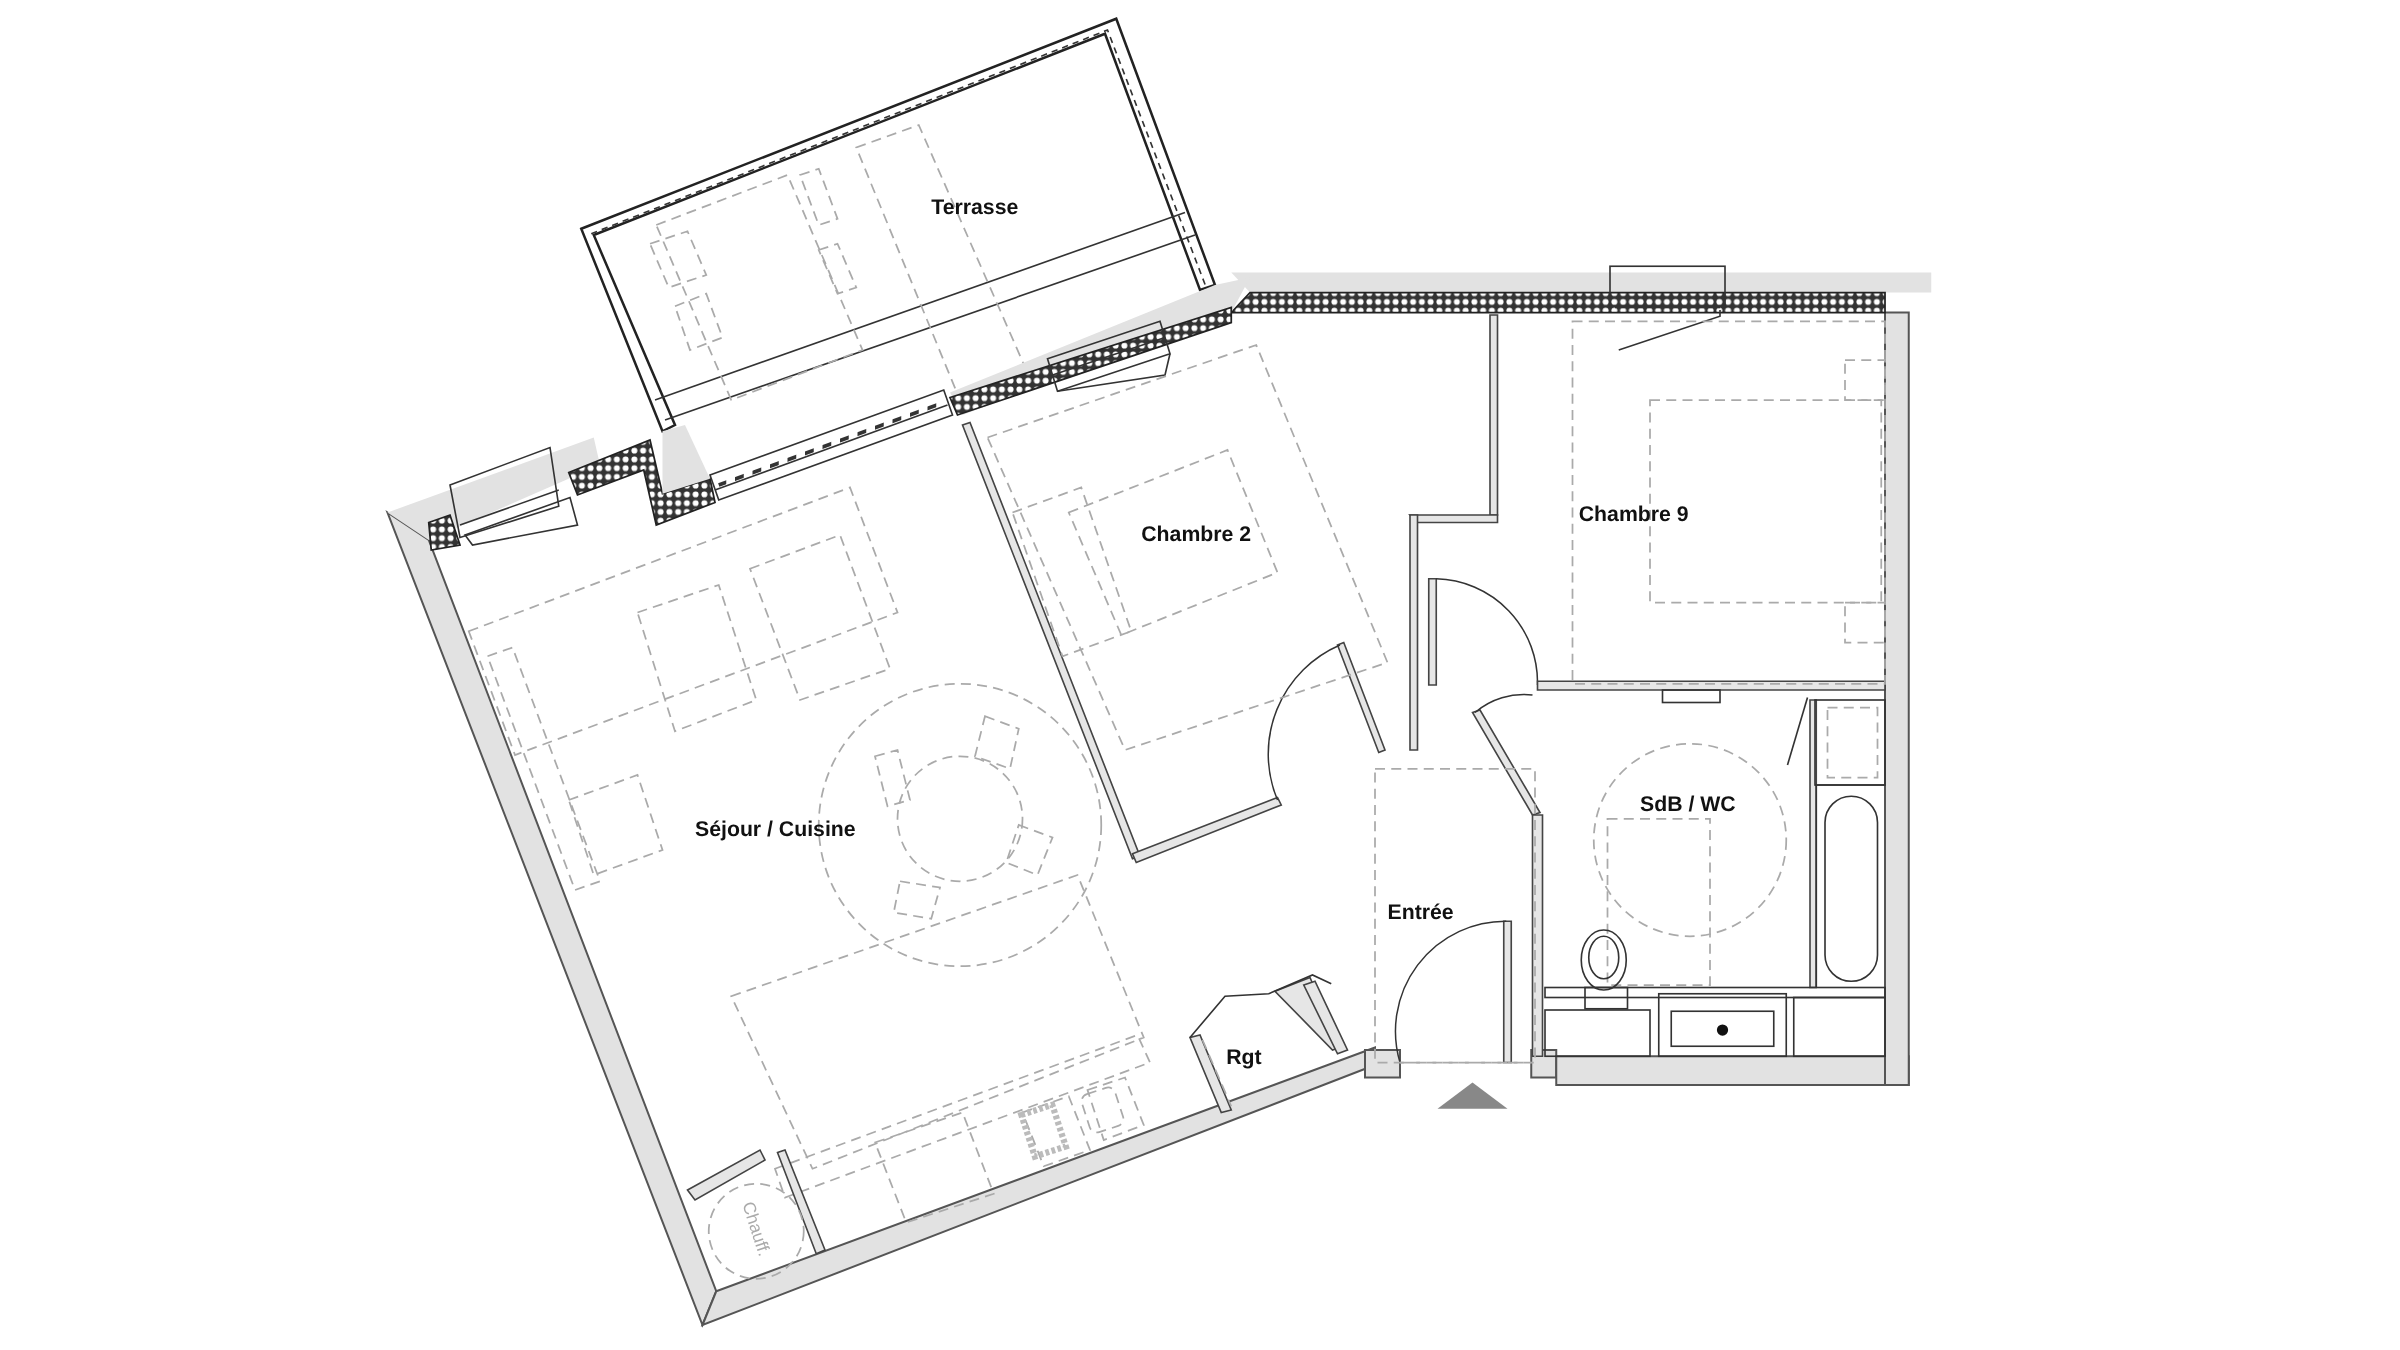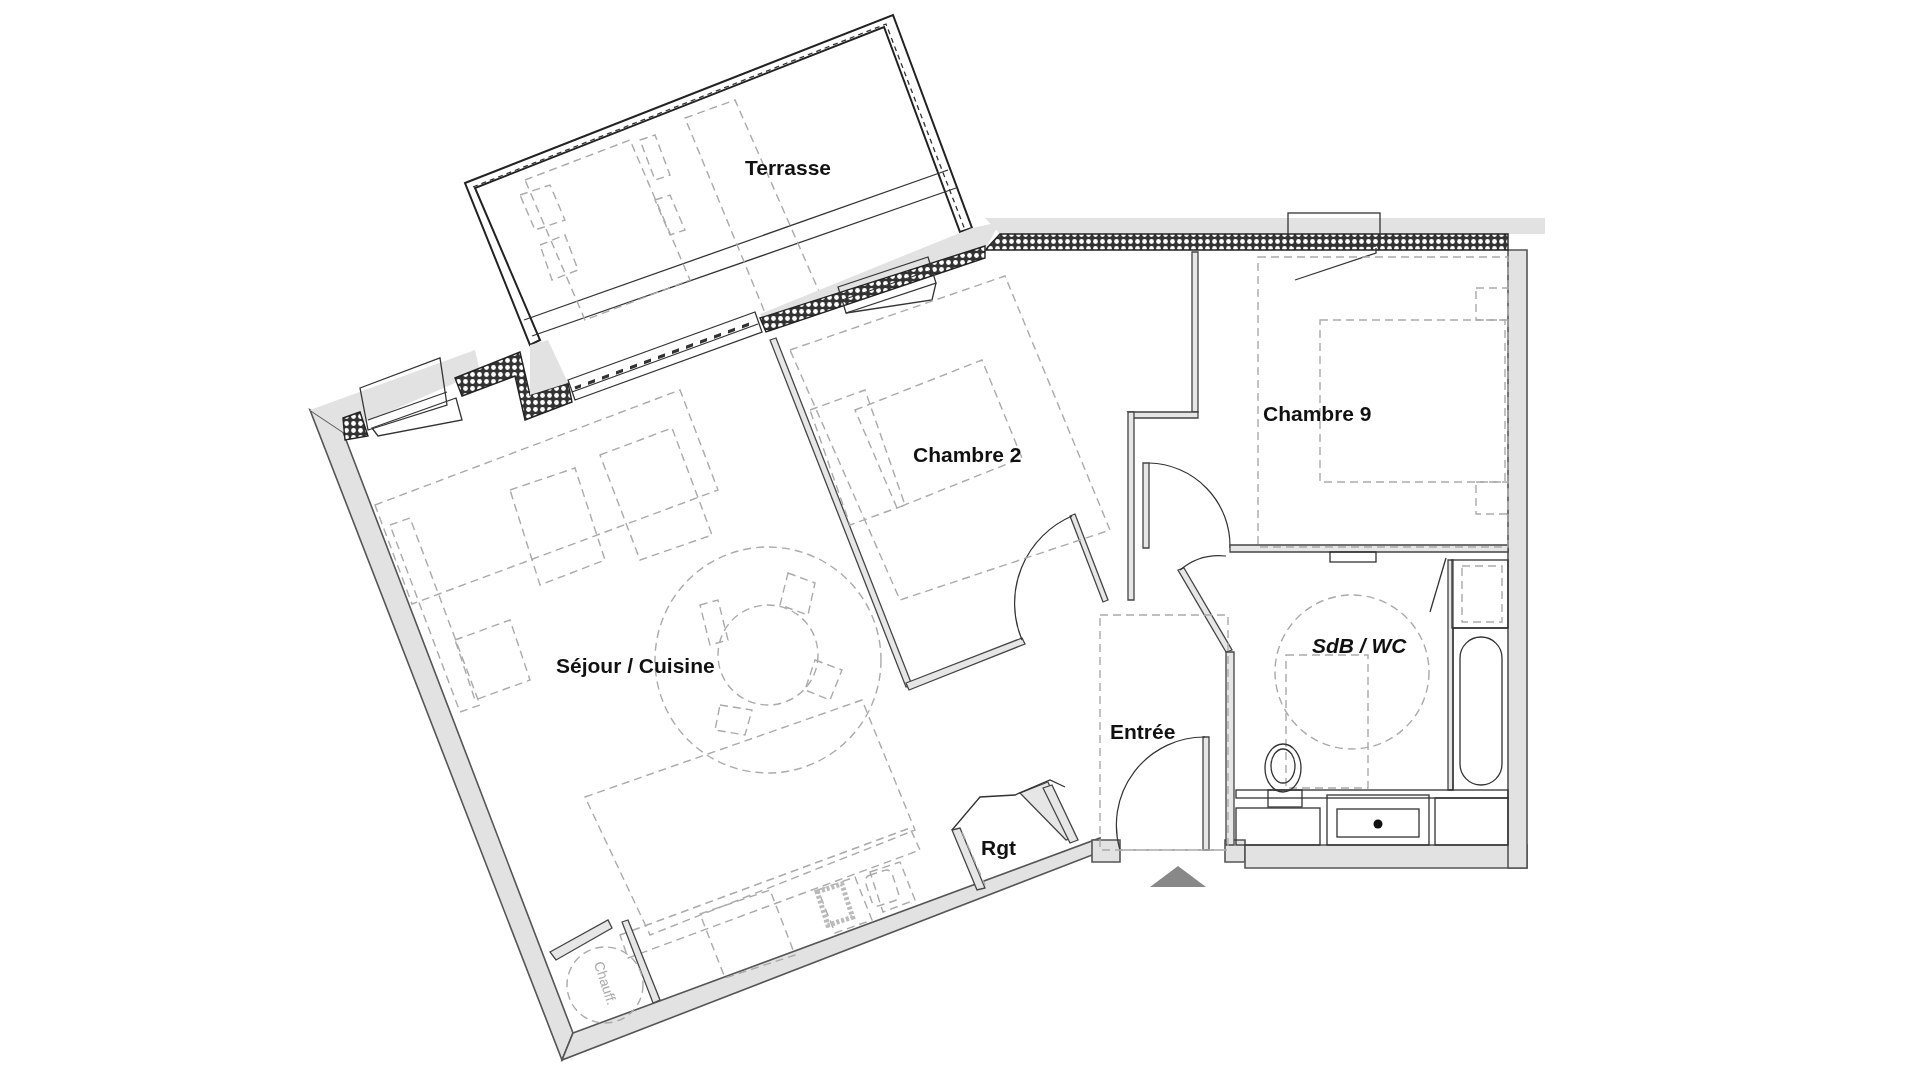--- a/index.html
+++ b/index.html
@@ -4,21 +4,21 @@
 <style>
   html, body { margin:0; padding:0; background:#ffffff; }
   body { width:1920px; height:1080px; overflow:hidden; position:relative; font-family:"Liberation Sans", sans-serif; }
   #plan { position:absolute; left:0; top:0; width:1920px; height:1080px; }
   .wall { fill:#e2e2e2; stroke:#555; stroke-width:1.6; }
   .insul { fill:url(#hex); stroke:#222; stroke-width:1.4; }
   .thin { fill:none; stroke:#333; stroke-width:1.3; }
   .part { fill:#e6e6e6; stroke:#444; stroke-width:1.3; }
   .dash { fill:none; stroke:#aaa; stroke-width:1.4; stroke-dasharray:8 5; }
   .door-arc { fill:none; stroke:#333; stroke-width:1.2; }
-  .room-label { position:absolute; font-weight:bold; font-size:21px; color:#111; white-space:nowrap; }
+  .room-label { position:absolute; font-weight:bold; font-size:17px; color:#111; white-space:nowrap; }
   .small-label { position:absolute; font-size:14px; color:#aaa; white-space:nowrap; }
 </style>
 </head>
 <body>
 
 <svg id="plan" viewBox="0 0 1920 1080" xmlns="http://www.w3.org/2000/svg">
   <defs>
     <pattern id="hex" width="7" height="7" patternUnits="userSpaceOnUse">
       <rect width="7" height="7" fill="#333"></rect>
       <circle cx="3.5" cy="3.5" r="2.4" fill="#fff"></circle>
@@ -204,19 +204,19 @@
     </g>
     <rect class="dash" x="868" y="872" width="28" height="32" rx="6" transform="rotate(-18 882 888)"></rect>
 
     <polygon class="part" points="550,952 608,920 612,928 556,960"></polygon>
     <polygon class="part" points="622,922 628,920 660,1000 653,1003"></polygon>
     <circle class="dash" cx="605" cy="985" r="38"></circle>
   </g>
 </svg>
 
 <div class="room-label" style="left:745px; top:156px;">Terrasse</div>
-<div class="room-label" style="left:913px; top:443px;">Chambre 2</div>
+<div class="room-label" style="left:913px; top:418px;">Chambre 2</div>
 <div class="room-label" style="left:1263px; top:402px;">Chambre 9</div>
 <div class="room-label" style="left:556px; top:654px;">Séjour / Cuisine</div>
 <div class="room-label" style="left:1110px; top:700px;margin-top:20px;">Entrée</div>
-<div class="room-label" style="left:1312px; top:634px;font-style:italic;">SdB / WC</div>
+<div class="room-label" style="left:1312px; top:634px;">SdB / WC</div>
 <div class="room-label" style="left:981px; top:836px;">Rgt</div>
 <div class="small-label" style="left:583px; top:975px; transform:rotate(72deg);">Chauff.</div>
 
 </body></html>

